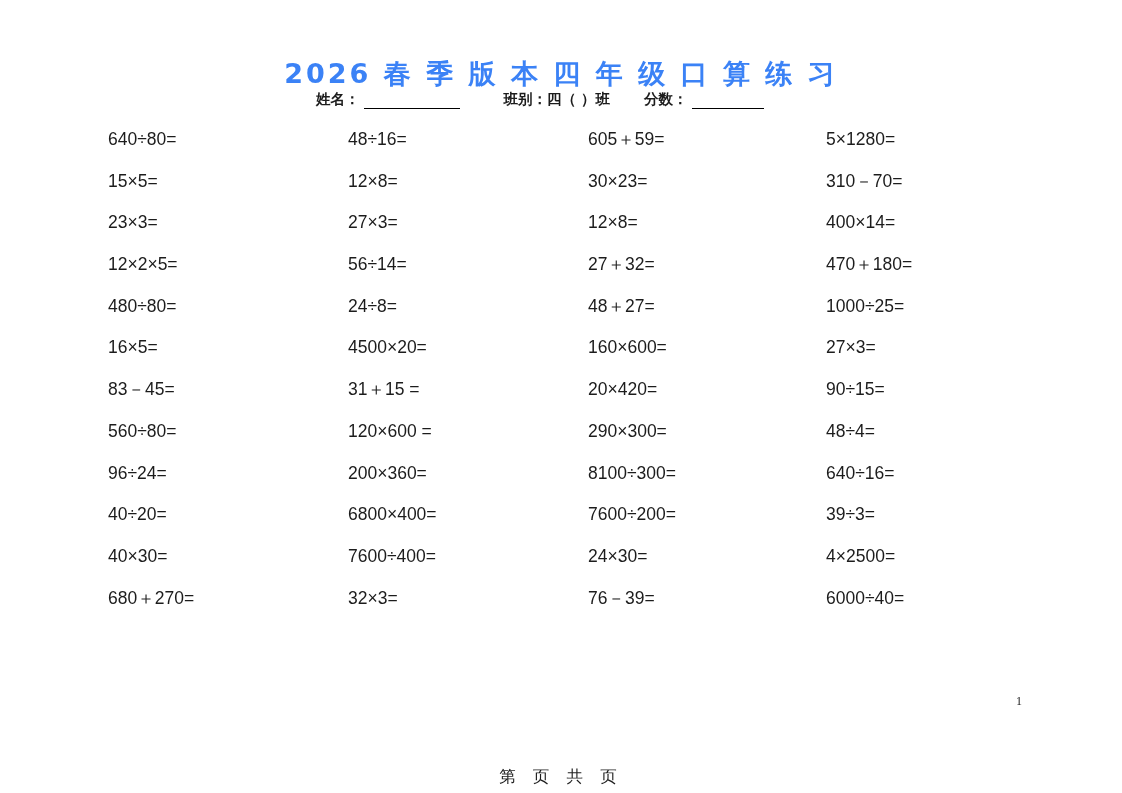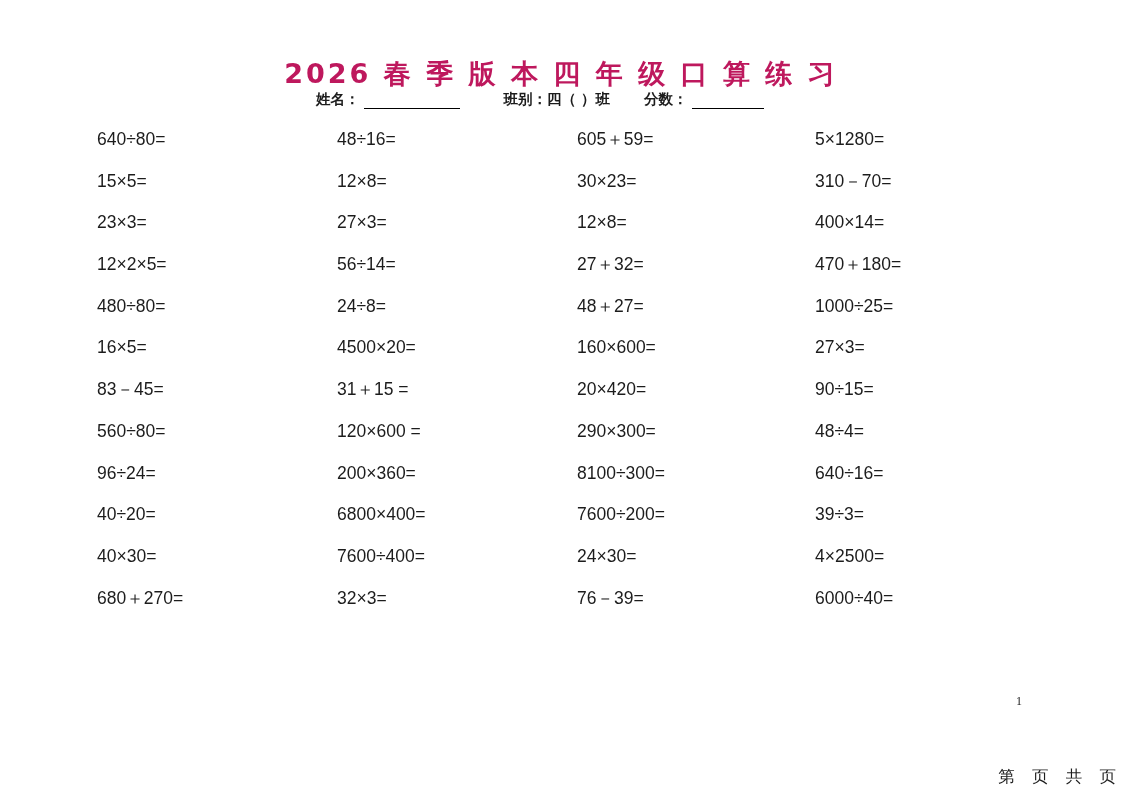--- a/index.html
+++ b/index.html
@@ -19,44 +19,44 @@
   }
   .uline {
     display:inline-block; height:15px; border-bottom:1.6px solid #000;
     vertical-align:bottom;
   }
   .uline-name { width:96px; margin-left:4px; margin-right:44px; }
   .class-label { margin-right:34px; }
   .uline-score { width:72px; margin-left:4px; }
 
   .grid {
-    position:absolute; left:97px; top:129px;
+    position:absolute; left:108px; top:129px;
     display:grid;
     grid-template-columns:240px 240px 238px 244px;
     grid-auto-rows:41.7px;
     font-size:17.5px;
     font-family:"Liberation Sans","DejaVu Sans",sans-serif;
   }
   .problem { display:block; line-height:20px; white-space:pre; }
 
   .pagenum {
     position:absolute; left:1016px; top:694px; width:12px;
     font-size:12px; font-family:"Liberation Serif","DejaVu Serif",serif;
   }
 
   .footer {
     position:absolute; top:766px; left:0; width:1122px;
-    text-align:right; font-size:16.5px; letter-spacing:6px;
+    text-align:center; font-size:16.5px; letter-spacing:6px;
     font-family:"DejaVu Sans","Liberation Sans",sans-serif;
   }
 </style>
 </head>
 <body>
 
-<div class="title" style="color: #be185d;">2026 春 季 版 本 四 年 级 口 算 练 习</div>
+<div class="title" style="color: #3b82f6;">2026 春 季 版 本 四 年 级 口 算 练 习</div>
 
 <div class="meta">
   <span>姓名：</span><span class="uline uline-name"></span><span class="class-label">班别：四（ ）班</span><span>分数：</span><span class="uline uline-score"></span>
 </div>
 
 <div class="grid" id="problem-grid">
     <span class="problem">640÷80=</span>
     <span class="problem">48÷16=</span>
     <span class="problem">605＋59=</span>
     <span class="problem">5×1280=</span>

